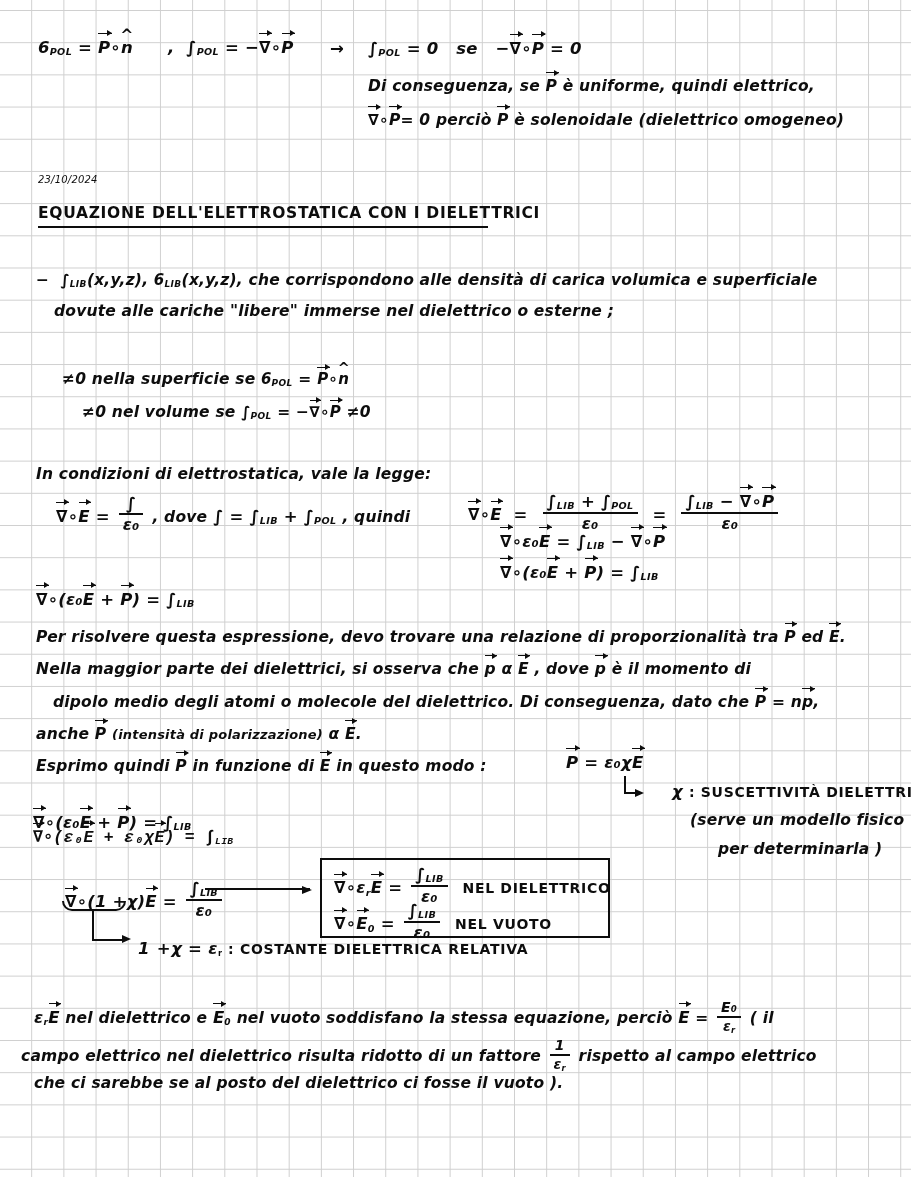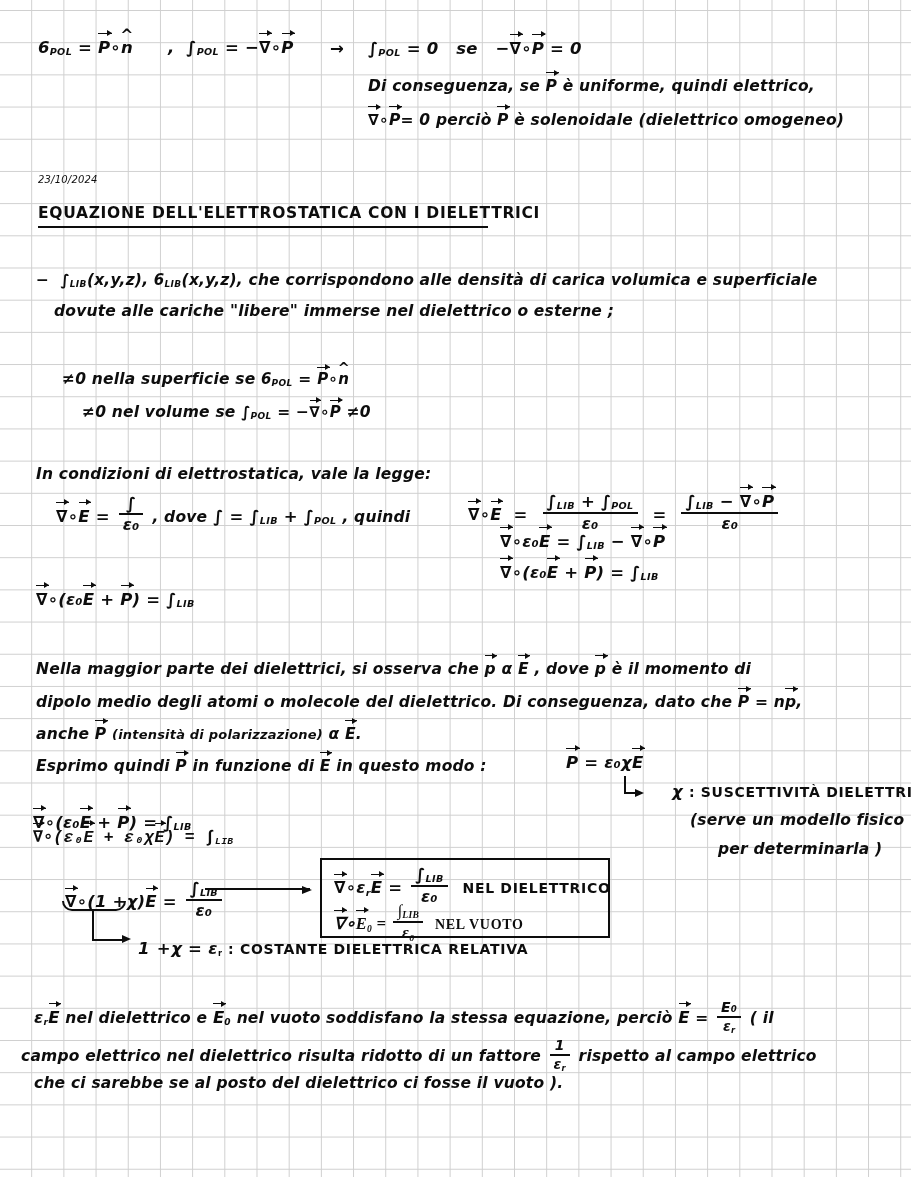--- a/index.html
+++ b/index.html
@@ -281,32 +281,38 @@
   </div>
 
   <div class="hw eq" style="left:36px; top:590px;">
     <span class="vec">∇</span><span>∘</span><span>(</span><span>ε₀</span><span class="vec">E</span>
     <span>+</span>
     <span class="vec">P</span><span>)</span>
     <span>=</span>
     <span>∫</span><sub class="sb">LIB</sub>
   </div>
 
+  <div class="hw body-txt" style="left:36px; top:628px;">
+    <span>Per risolvere questa espressione, devo trovare una relazione di proporzionalità tra</span>
+    <span class="vec">P</span>
+    <span>ed</span>
+    <span class="vec">E</span><span>.</span>
+  </div>
 
   <div class="hw body-txt" style="left:36px; top:660px;">
     <span>Nella maggior parte dei dielettrici, si osserva che</span>
     <span class="vec">p</span>
     <span>α</span>
     <span class="vec">E</span>
     <span>, dove</span>
     <span class="vec">p</span>
     <span>è il momento di</span>
   </div>
 
-  <div class="hw body-txt" style="left:36px; top:693px;">
+  <div class="hw body-txt" style="left:53px; top:693px;">
     <span>dipolo medio degli atomi o molecole del dielettrico. Di conseguenza, dato che</span>
     <span class="vec">P</span>
     <span>= n</span><span class="vec">p</span><span>,</span>
   </div>
 
   <div class="hw body-txt" style="left:36px; top:725px;">
     <span>anche</span>
     <span class="vec">P</span>
     <span style="font-size:13px;">(intensità di polarizzazione)</span>
     <span>α</span>
@@ -381,21 +387,21 @@
   <div class="hw eq" style="left:334px; top:866px;">
     <span class="vec">∇</span><span>∘</span><span>ε</span><sub class="sb">r</sub><span class="vec">E</span>
     <span>=</span>
     <span class="frac">
       <span class="num"><span>∫</span><sub class="sb">LIB</sub></span>
       <span class="den">ε₀</span>
     </span>
     &nbsp;<span class="caps">NEL DIELETTRICO</span>
   </div>
 
-  <div class="hw eq" style="left:334px; top:902px;font-family:Liberation Serif, serif;">
+  <div class="hw eq" style="left:334px; top:902px;">
     <span class="vec">∇</span><span>∘</span><span class="vec">E</span><sub class="sb">0</sub>
     <span>=</span>
     <span class="frac">
       <span class="num"><span>∫</span><sub class="sb">LIB</sub></span>
       <span class="den">ε₀</span>
     </span>
     &nbsp;<span class="caps">NEL VUOTO</span>
   </div>
 
   <div class="hw body-txt" style="left:34px; top:1000px;">

